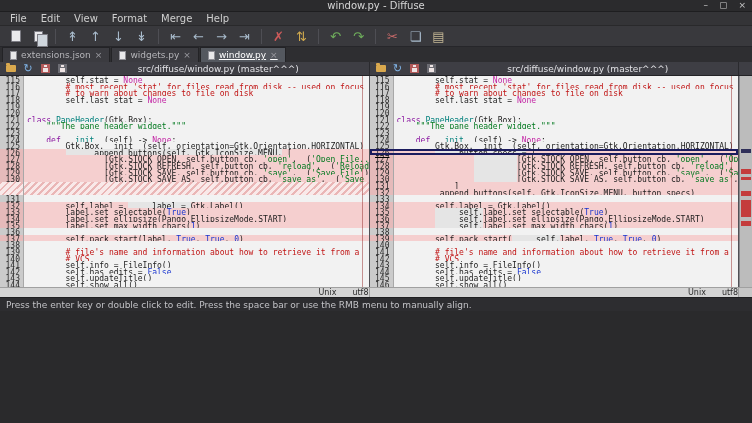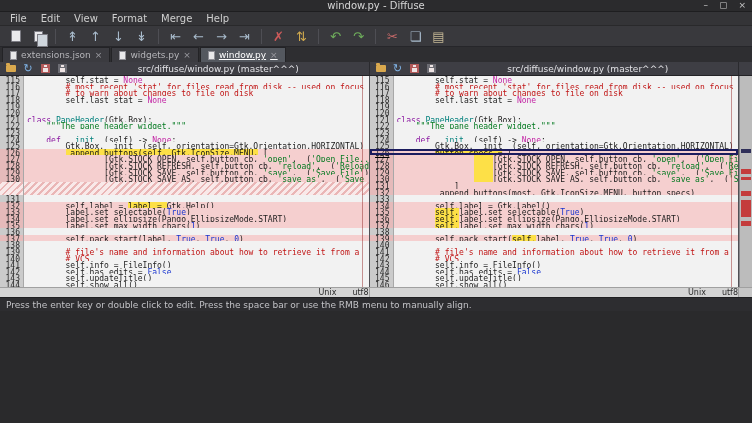--- a/index.html
+++ b/index.html
@@ -71,21 +71,21 @@
   .r-gap { background:repeating-linear-gradient(135deg,#eab6b6 0px,#eab6b6 2px,#f9e9e9 2px,#f9e9e9 5px); }
   .r-gap .gut { background:transparent; }
   .r-cur { outline:2px solid #1c1c5e; outline-offset:-2px; z-index:2; }
   .sg-d { color:#1b1b1b; }
   .sg-k { color:#8a16a0; }
   .sg-c { color:#c01414; }
   .sg-s { color:#00781e; }
   .sg-n { color:#c324a4; }
   .sg-b { color:#1733cf; }
   .sg-q { color:#00807c; }
-  .sg-h { background:#fde047; color:#151515; }
+  .sg-h { background:#e5e5e5; color:#151515;padding-left:24px; }
 
   
   .diffmap { width:13px; background:#bcbcbc; border-left:1px solid #88888c; position:relative; }
   .dm-mark { position:absolute; left:1px; right:1px; }
 
   
   .statusrow { height:12px; display:flex; background:#d4d4d4; border-top:1px solid #a0a0a0; }
   .pane-status { flex:1; display:flex; align-items:center; justify-content:flex-end; gap:16px;
                  font-size:8px; color:#2a2a2a; border-right:1px solid #a0a0a0; }
   .status-filler { width:13px; background:#c6c6c6; }
@@ -268,21 +268,21 @@
           <div class="row r-gap">
             <span class="gut"></span>
             <span class="codeline"></span>
           </div>
           <div class="row">
             <span class="gut">131</span>
             <span class="codeline"></span>
           </div>
           <div class="row r-chg">
             <span class="gut">132</span>
-            <span class="codeline"><span class="sg-d">        self.label = </span><span class="sg-h">label = </span><span class="sg-d">Gtk.Help()</span></span>
+            <span class="codeline"><span class="sg-d">        self.label = </span><span class="sg-h">label = </span><span class="sg-d">Gtk.Label()</span></span>
           </div>
           <div class="row r-chg">
             <span class="gut">133</span>
             <span class="codeline"><span class="sg-d">        label.set_selectable(</span><span class="sg-b">True</span><span class="sg-d">)</span></span>
           </div>
           <div class="row r-chg">
             <span class="gut">134</span>
             <span class="codeline"><span class="sg-d">        label.set_ellipsize(Pango.EllipsizeMode.START)</span></span>
           </div>
           <div class="row r-chg">
@@ -392,21 +392,21 @@
           <div class="row r-chg">
             <span class="gut">130</span>
             <span class="codeline"><span class="sg-d">                </span><span class="sg-h">    </span><span class="sg-d">[Gtk.STOCK_SAVE_AS, self.button_cb, </span><span class="sg-s">'save_as'</span><span class="sg-d">, _(</span><span class="sg-s">'Save File As...'</span></span>
           </div>
           <div class="row r-add">
             <span class="gut">131</span>
             <span class="codeline"><span class="sg-d">            ]</span></span>
           </div>
           <div class="row r-add">
             <span class="gut">132</span>
-            <span class="codeline"><span class="sg-d">        _append_buttons(most, Gtk.IconSize.MENU, button_specs)</span></span>
+            <span class="codeline"><span class="sg-d">        _append_buttons(self, Gtk.IconSize.MENU, button_specs)</span></span>
           </div>
           <div class="row">
             <span class="gut">133</span>
             <span class="codeline"></span>
           </div>
           <div class="row r-chg">
             <span class="gut">134</span>
             <span class="codeline"><span class="sg-d">        self.label = Gtk.Label()</span></span>
           </div>
           <div class="row r-chg">

